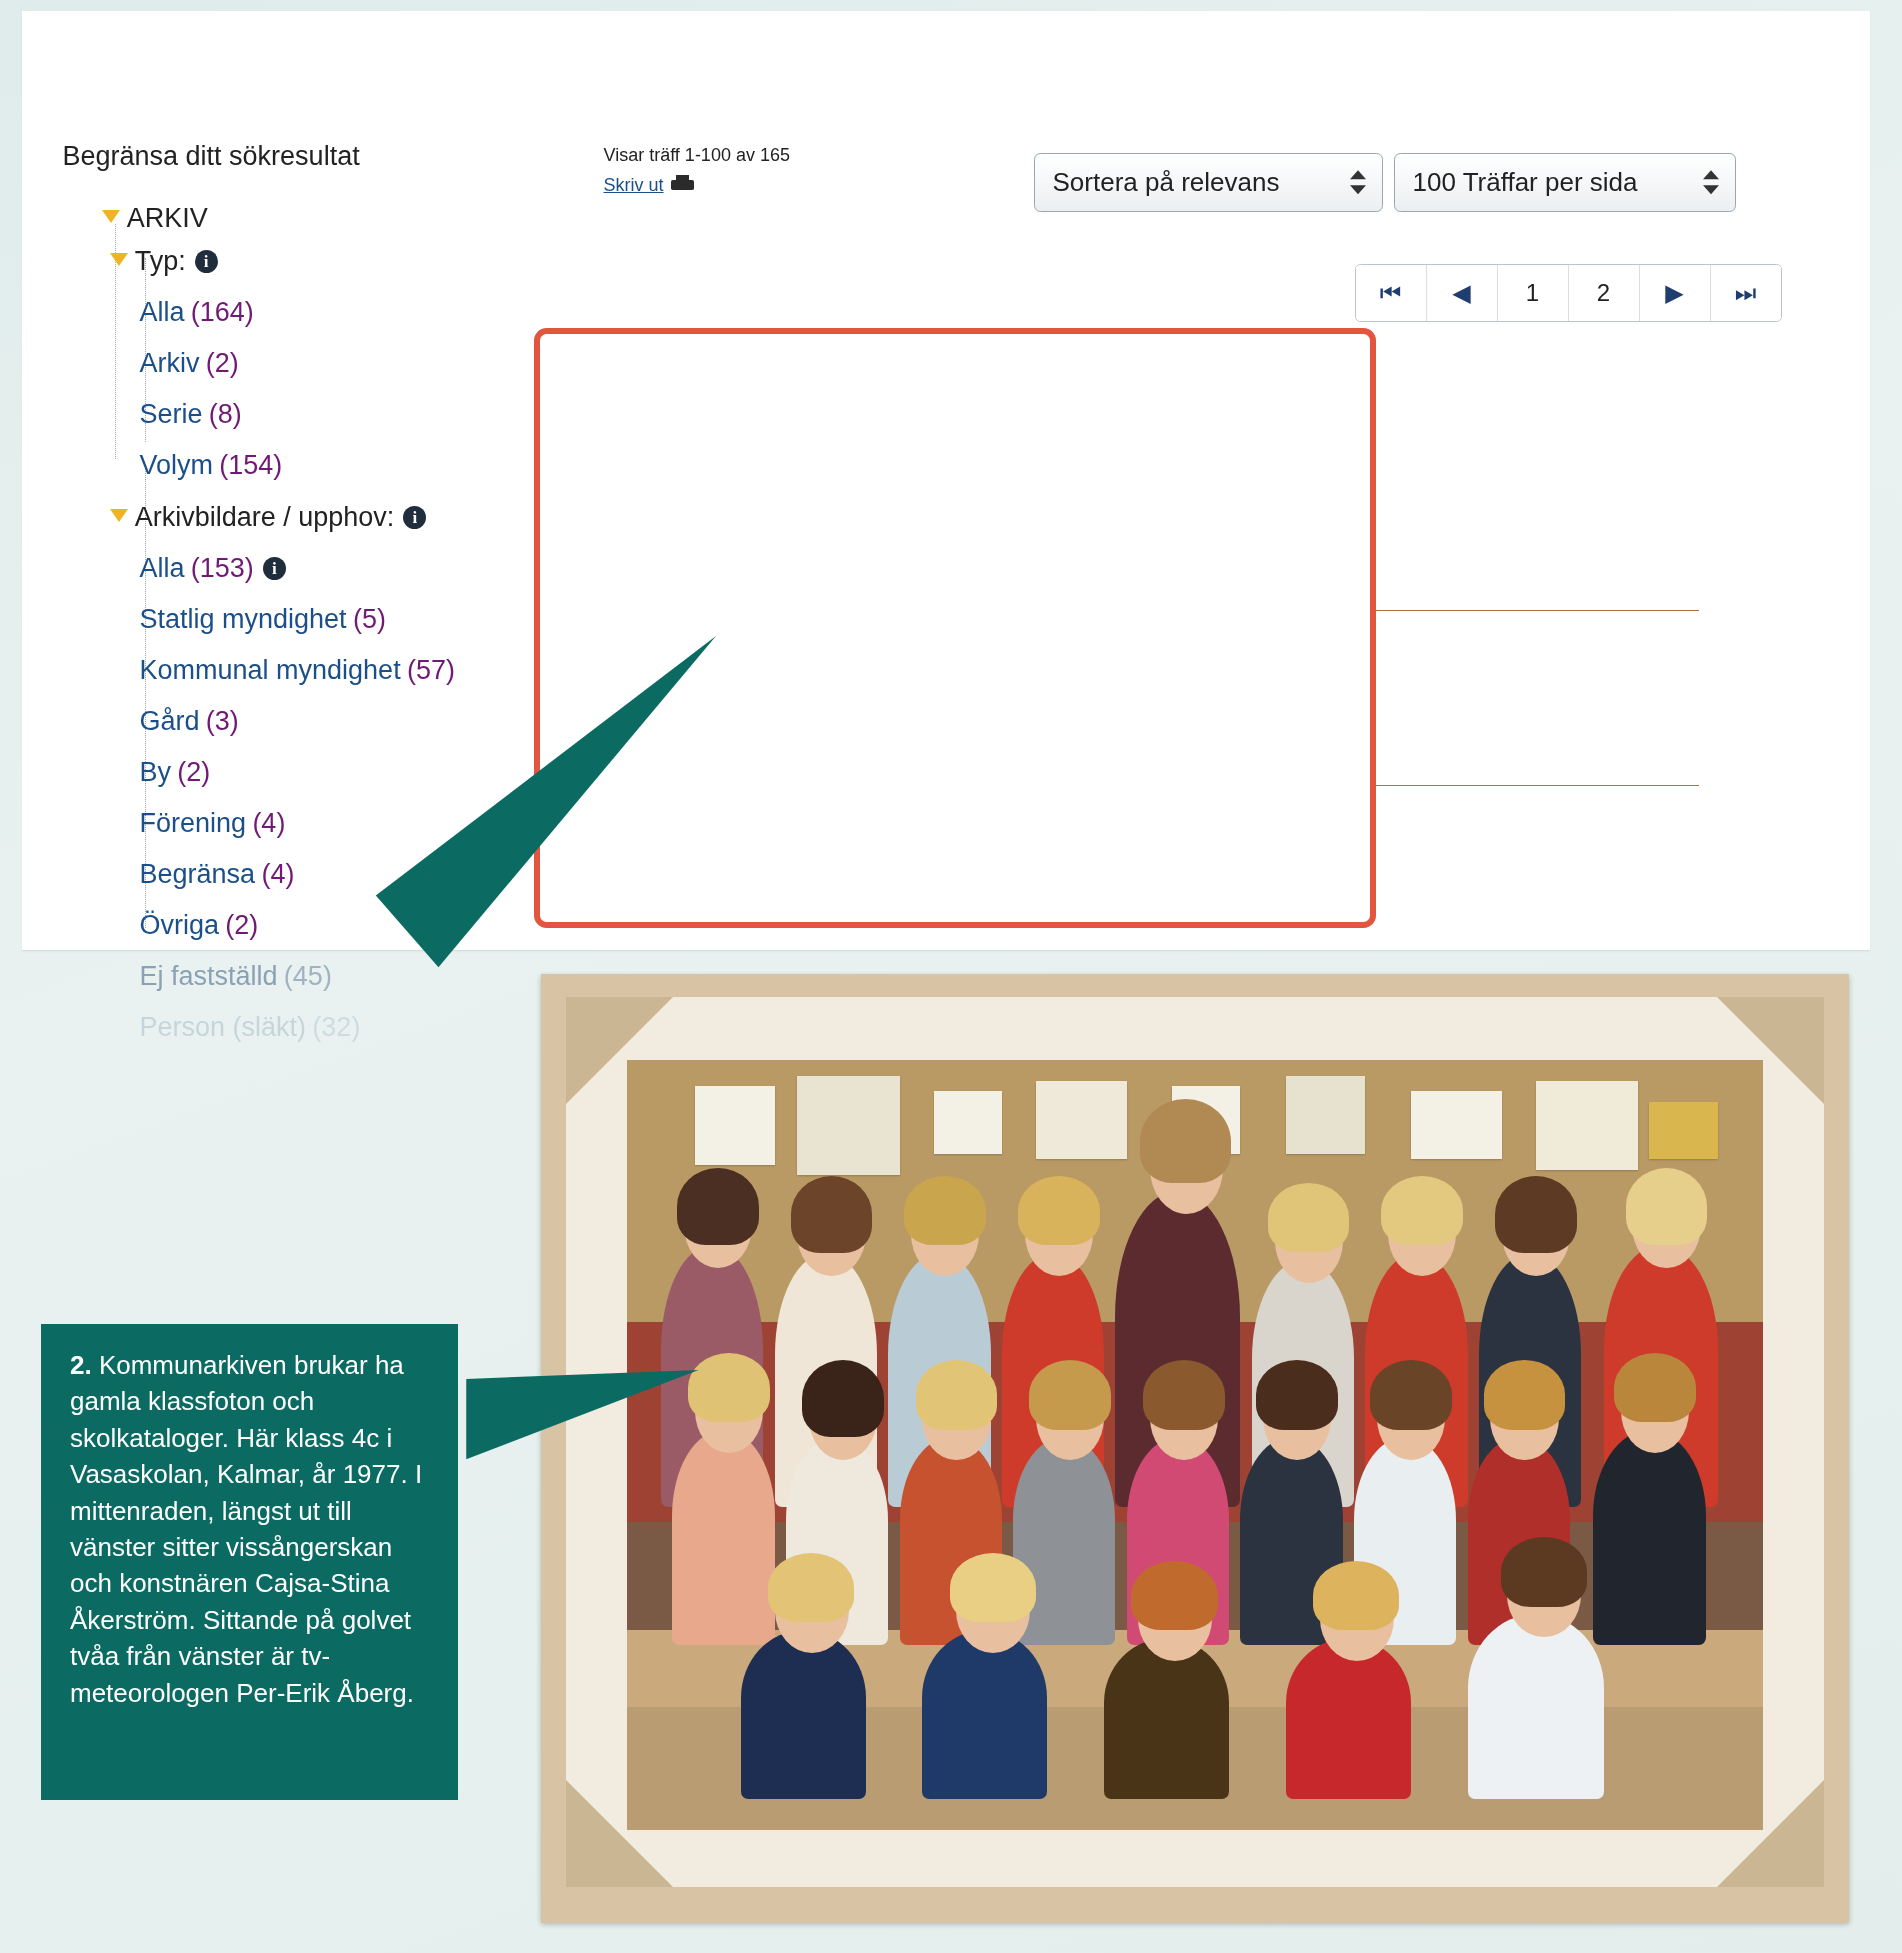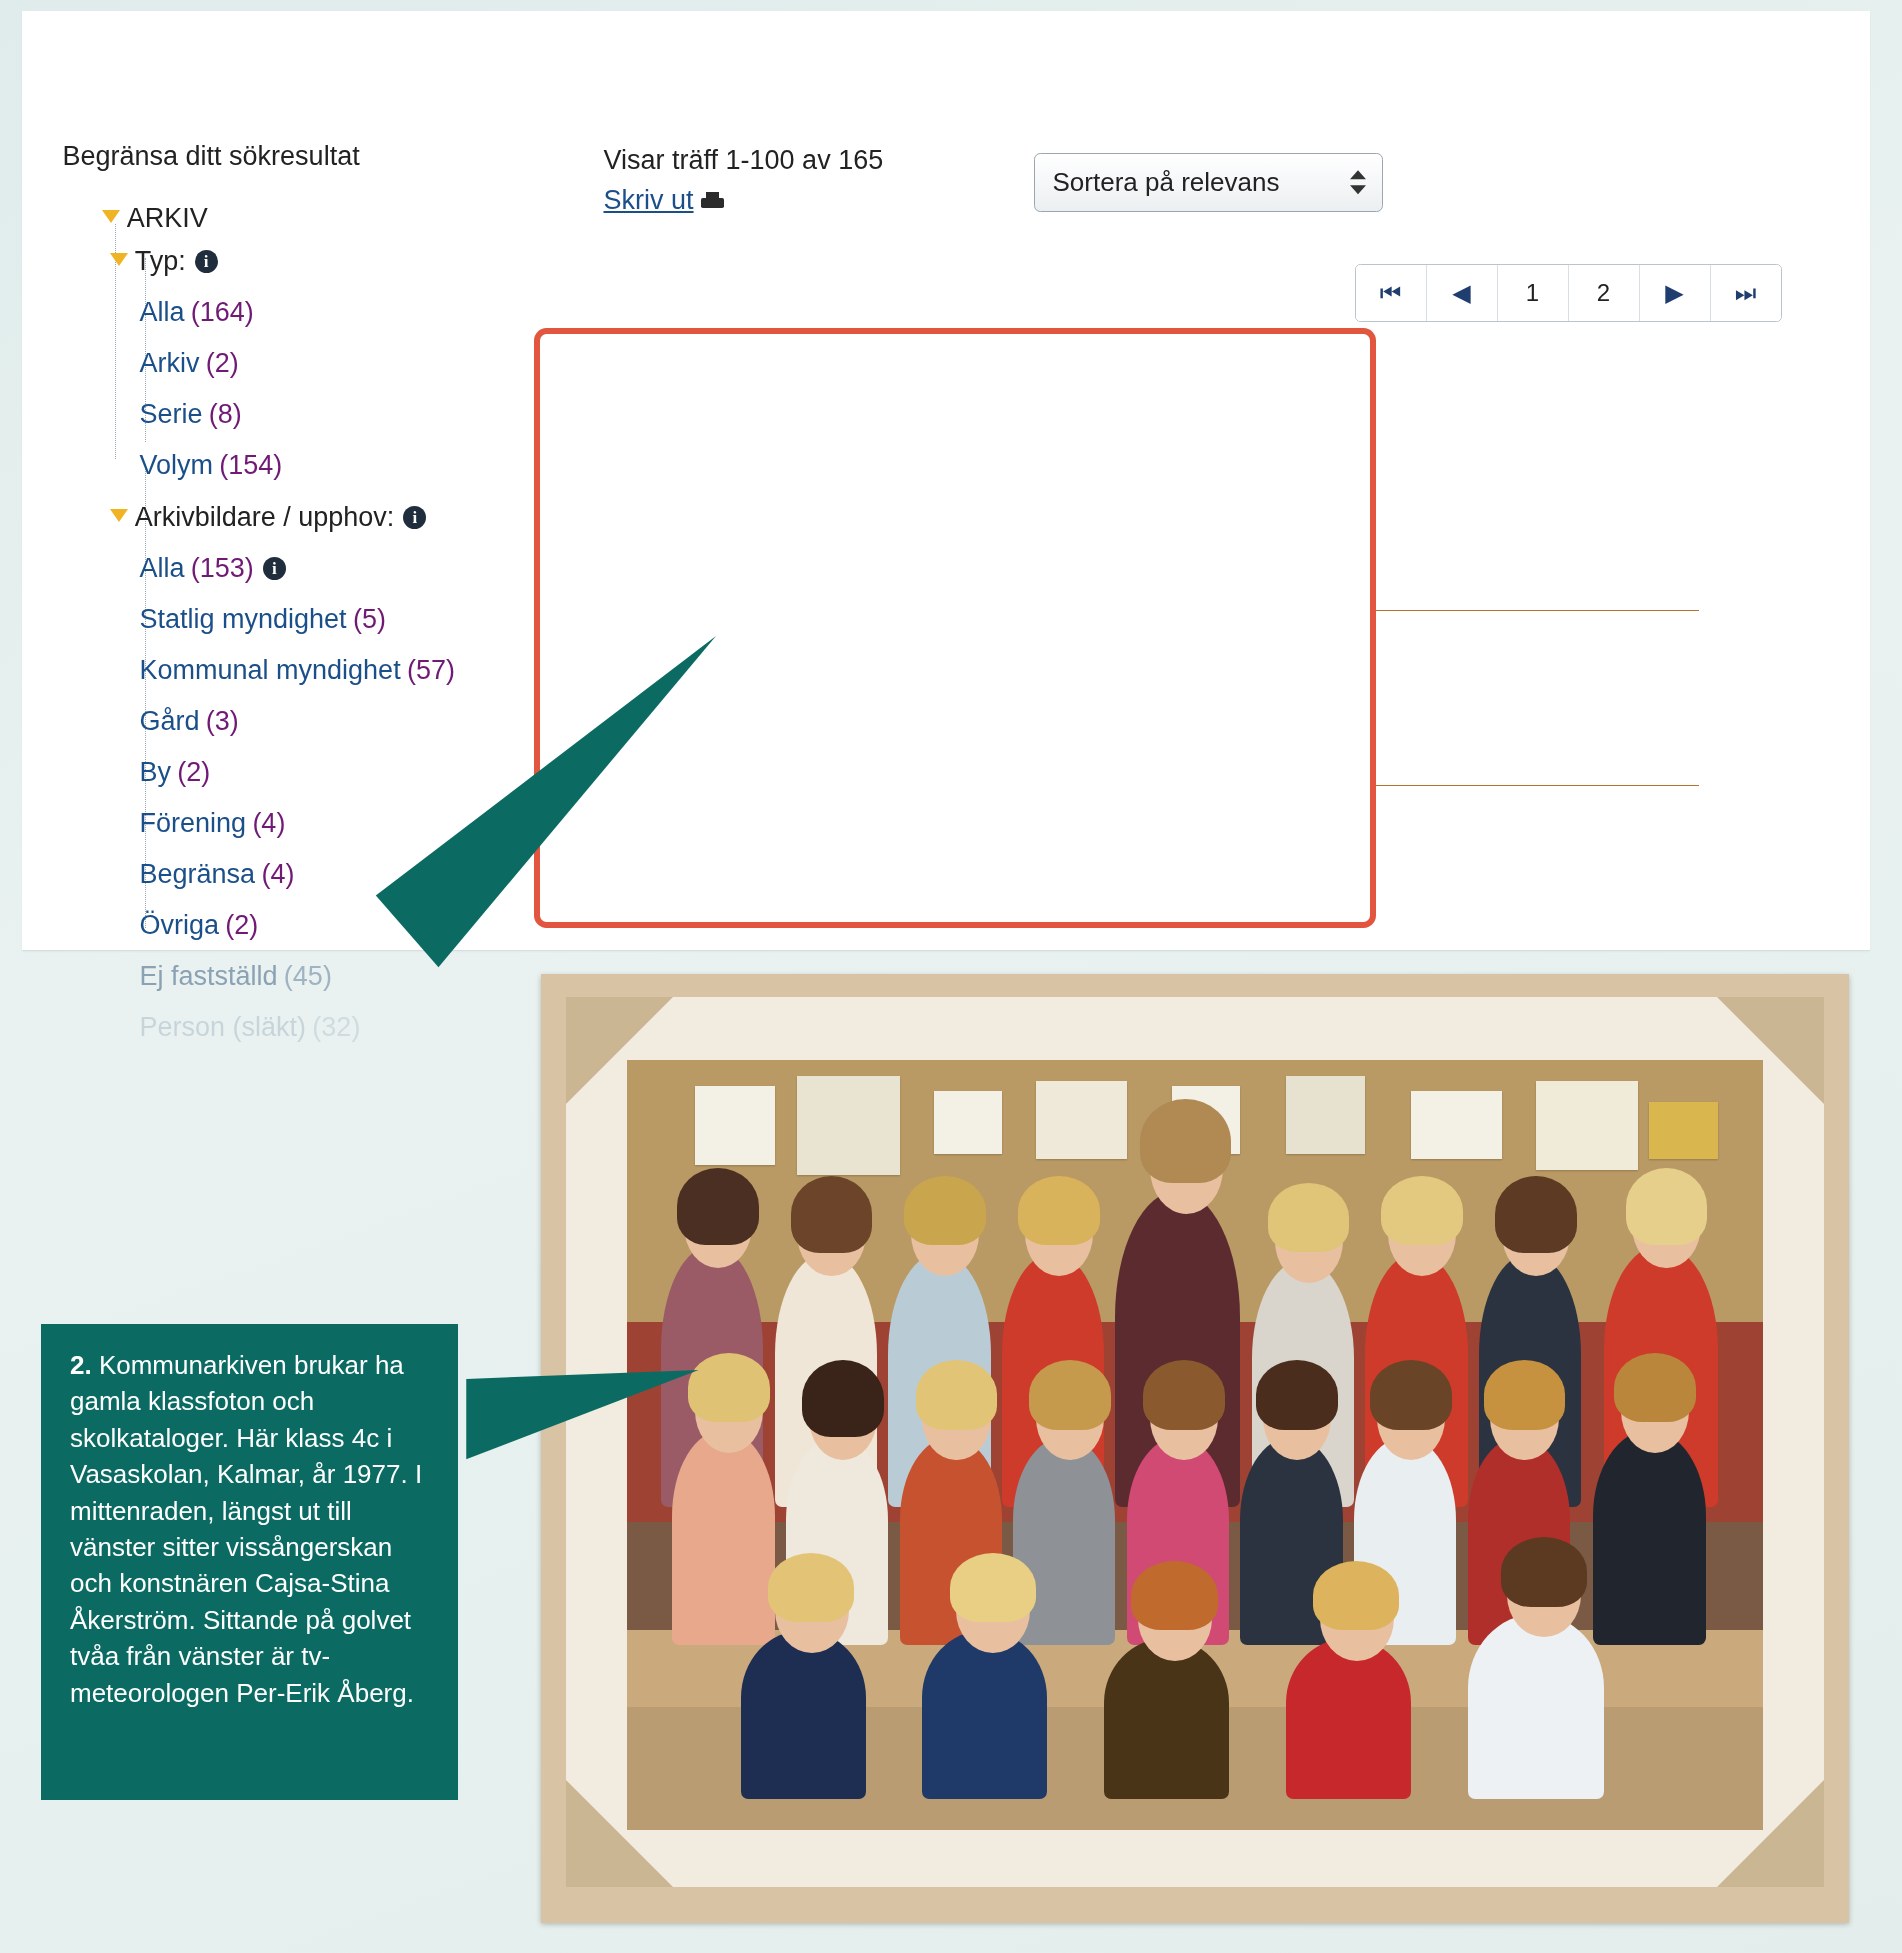--- a/index.html
+++ b/index.html
@@ -141,21 +141,21 @@
     position: absolute;
     border-left: 1.8px dotted #9aa7b1;
   }
   .fade-row { opacity: 0.35; }
 
   
   .results-header {
     position: absolute;
     left: 582px;
     top: 134px;
-    font-size: 27px;
+    font-size: 18px;
     color: #222;
   }
   .results-header .count-line { margin-bottom: 9px; }
   .print-link {
     color: #1b4f8a;
     text-decoration: underline;
     cursor: pointer;
   }
   .printer {
     display: inline-block;
@@ -497,20 +497,27 @@
       </div>
     </div>
 
     <div class="select-box" id="sort-select">
       <span>Sortera på relevans</span>
       <span class="spin">
           <span class="up"></span>
           <span class="dn"></span>
         </span>
     </div>
+    <div class="select-box" id="perpage-select">
+      <span>100 Träffar per sida</span>
+      <span class="spin">
+          <span class="up"></span>
+          <span class="dn"></span>
+        </span>
+    </div>
 
     <div class="pager">
       <div class="pg">⏮</div>
       <div class="pg">◀</div>
       <div class="pg num">1</div>
       <div class="pg num">2</div>
       <div class="pg">▶</div>
       <div class="pg">⏭</div>
     </div>
 

